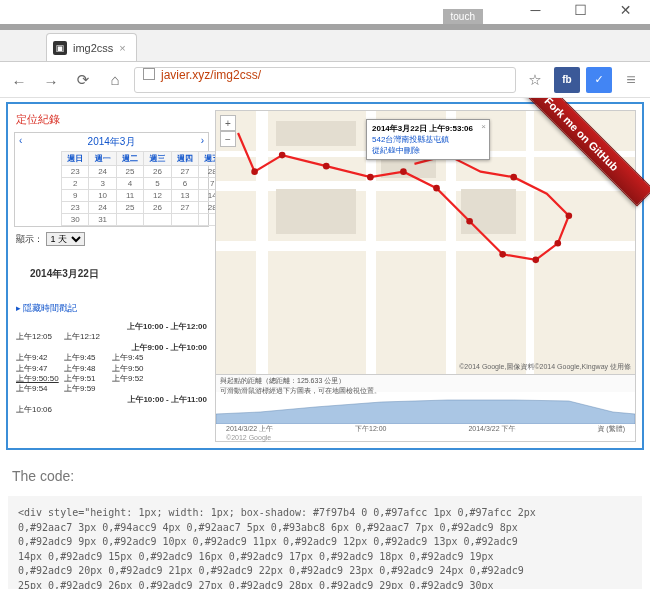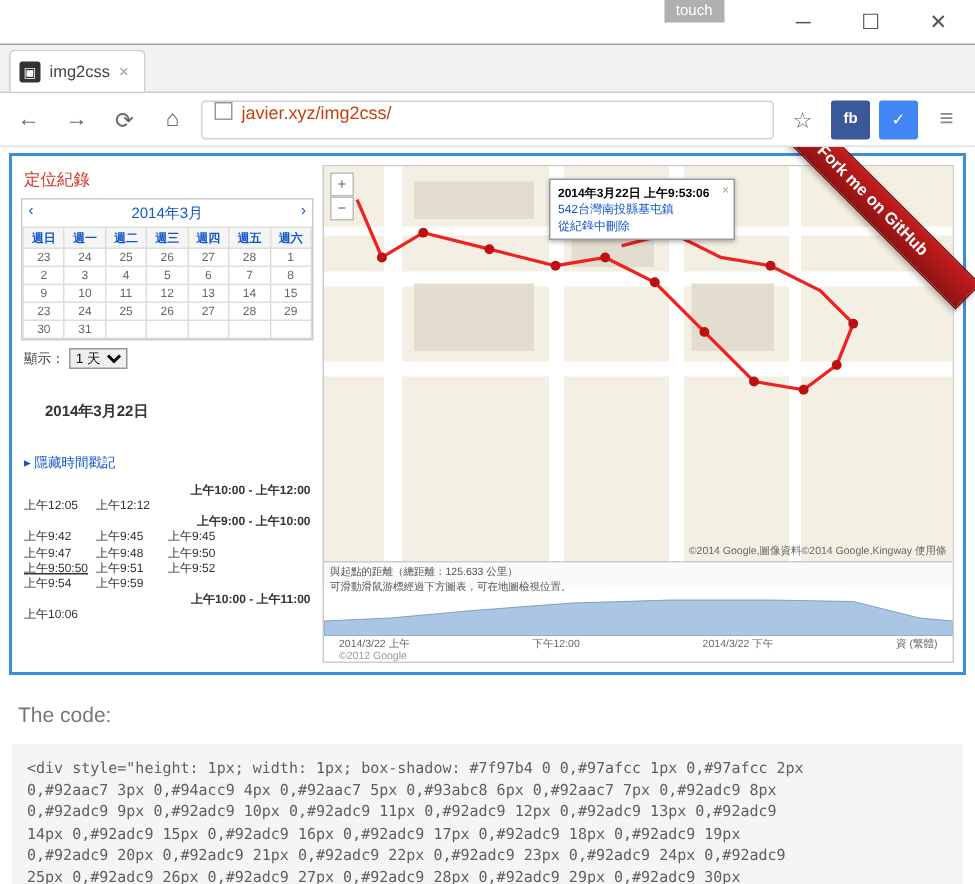--- a/index.html
+++ b/index.html
@@ -1,21 +1,21 @@
 <!DOCTYPE html>
 <html><head>
 <meta charset="utf-8">
 <style>
 * { margin:0; padding:0; box-sizing:border-box; font-family:"Segoe UI",Arial,sans-serif; }
 body { background:#fff; width:650px; height:589px; overflow:hidden; font-size:12px; }
 .window { width:650px; height:589px; display:flex; flex-direction:column; }
-.titlebar { height:30px; background:#fff; display:flex; align-items:flex-start; justify-content:flex-end; padding:0 2px; border-bottom:1px solid #a3a3a3;}
+.titlebar { height:30px; background:#fff; display:flex; align-items:flex-end; justify-content:flex-end; padding:0 2px; border-bottom:6px solid #a3a3a3;}
 .title-label { background:#b0b0b0; color:#fff; font-size:10px; padding:2px 8px; margin-right:30px;}
 .winbtn { width:45px; height:28px; display:flex; align-items:center; justify-content:center; color:#555; font-size:14px;}
-.tabstrip { height:32px; background:#f2f2f2; display:flex; align-items:flex-end; border-bottom:1px solid #ccc;}
+.tabstrip { height:32px; background:#f2f2f2; display:flex; align-items:flex-end; border-bottom:1px solid #ccc;padding-left:40px;}
 .tab { height:28px; background:#fff; border:1px solid #ccc; border-bottom:none; border-radius:4px 4px 0 0; margin-left:6px; display:flex; align-items:center; padding:0 10px 0 6px; gap:6px; font-size:11px; color:#444;}
 .favicon { width:14px; height:14px; background:#333; border-radius:2px; display:flex; align-items:center; justify-content:center;}
 .favicon::after{content:"▣";color:#fff;font-size:9px;}
 .tab .x{color:#999;font-size:11px;}
 .navrow { height:36px; display:flex; align-items:center; gap:6px; padding:0 6px; border-bottom:1px solid #e0e0e0;}
 .navbtn { width:26px; height:26px; display:flex; align-items:center; justify-content:center; color:#666; font-size:15px;}
 .urlbar { flex:1; height:26px; border:1px solid #d0d0d0; border-radius:3px; display:flex; padding:0 8px; gap:6px; font-size:12px; color:#c2410c; background:#fff;}
 .urlbar .page{width:12px;height:12px;border:1px solid #999;}
 .extbtn { width:26px; height:26px; display:flex; align-items:center; justify-content:center; border-radius:2px;}
 .ext-fb{background:#3b5998;color:#fff;font-size:10px;font-weight:bold;}
@@ -23,21 +23,21 @@
 .ext-blue::after{content:"✓";color:#fff;font-size:11px;}
 .content { flex:1; overflow:auto; padding:4px 6px 0 6px; background:#fff;}
 .demo { border:2px solid #3b8ed8; background:#fff; position:relative; padding:6px; display:flex; gap:6px; height:348px; }
 .ribbon { position:absolute; top:18px; right:-30px; transform:rotate(45deg); background:linear-gradient(#c51d1d,#8f1313); color:#fff; font-size:11px; font-weight:bold; padding:5px 40px; box-shadow:0 2px 4px rgba(0,0,0,.3); border:1px solid #7a0e0e;}
 .preview-wrap{overflow:hidden;position:relative;width:100%;height:100%;display:flex;gap:6px;}
 .left { width:195px; font-size:9px; color:#333; display:flex; flex-direction:column; gap:3px;}
 .hd { color:#d93025; font-size:11px; margin:2px 0 2px 2px;}
 .cal { border:1px solid #ccc; }
 .cal-h { text-align:center; font-size:10px; padding:2px; position:relative; color:#1155cc;}
 .cal-h .p{position:absolute;left:4px;} .cal-h .n{position:absolute;right:4px;}
-.cal table{width:100%;border-collapse:collapse;font-size:8px;}
+.cal table{width:100%;border-collapse:collapse;font-size:8px;margin-left:46px;}
 .cal th,.cal td{border:1px solid #ddd;text-align:center;padding:1px;color:#666;}
 .cal th{background:#f5f5f5;color:#1155cc;}
 .cal td.sel{background:#4a7dbf;color:#fff;}
 .disp{font-size:9px;color:#333;margin:2px;}
 .disp select{font-size:9px;border:1px solid #999;}
 .date{font-weight:bold;font-size:10px;color:#333;margin:16px;}
 .hide{color:#1155cc;font-size:9px;margin:2px;}
 .hide::before{content:"▸ ";}
 .times{font-size:8px;line-height:1.3;margin:2px;}
 .times .b{font-weight:bold;text-align:right;}

